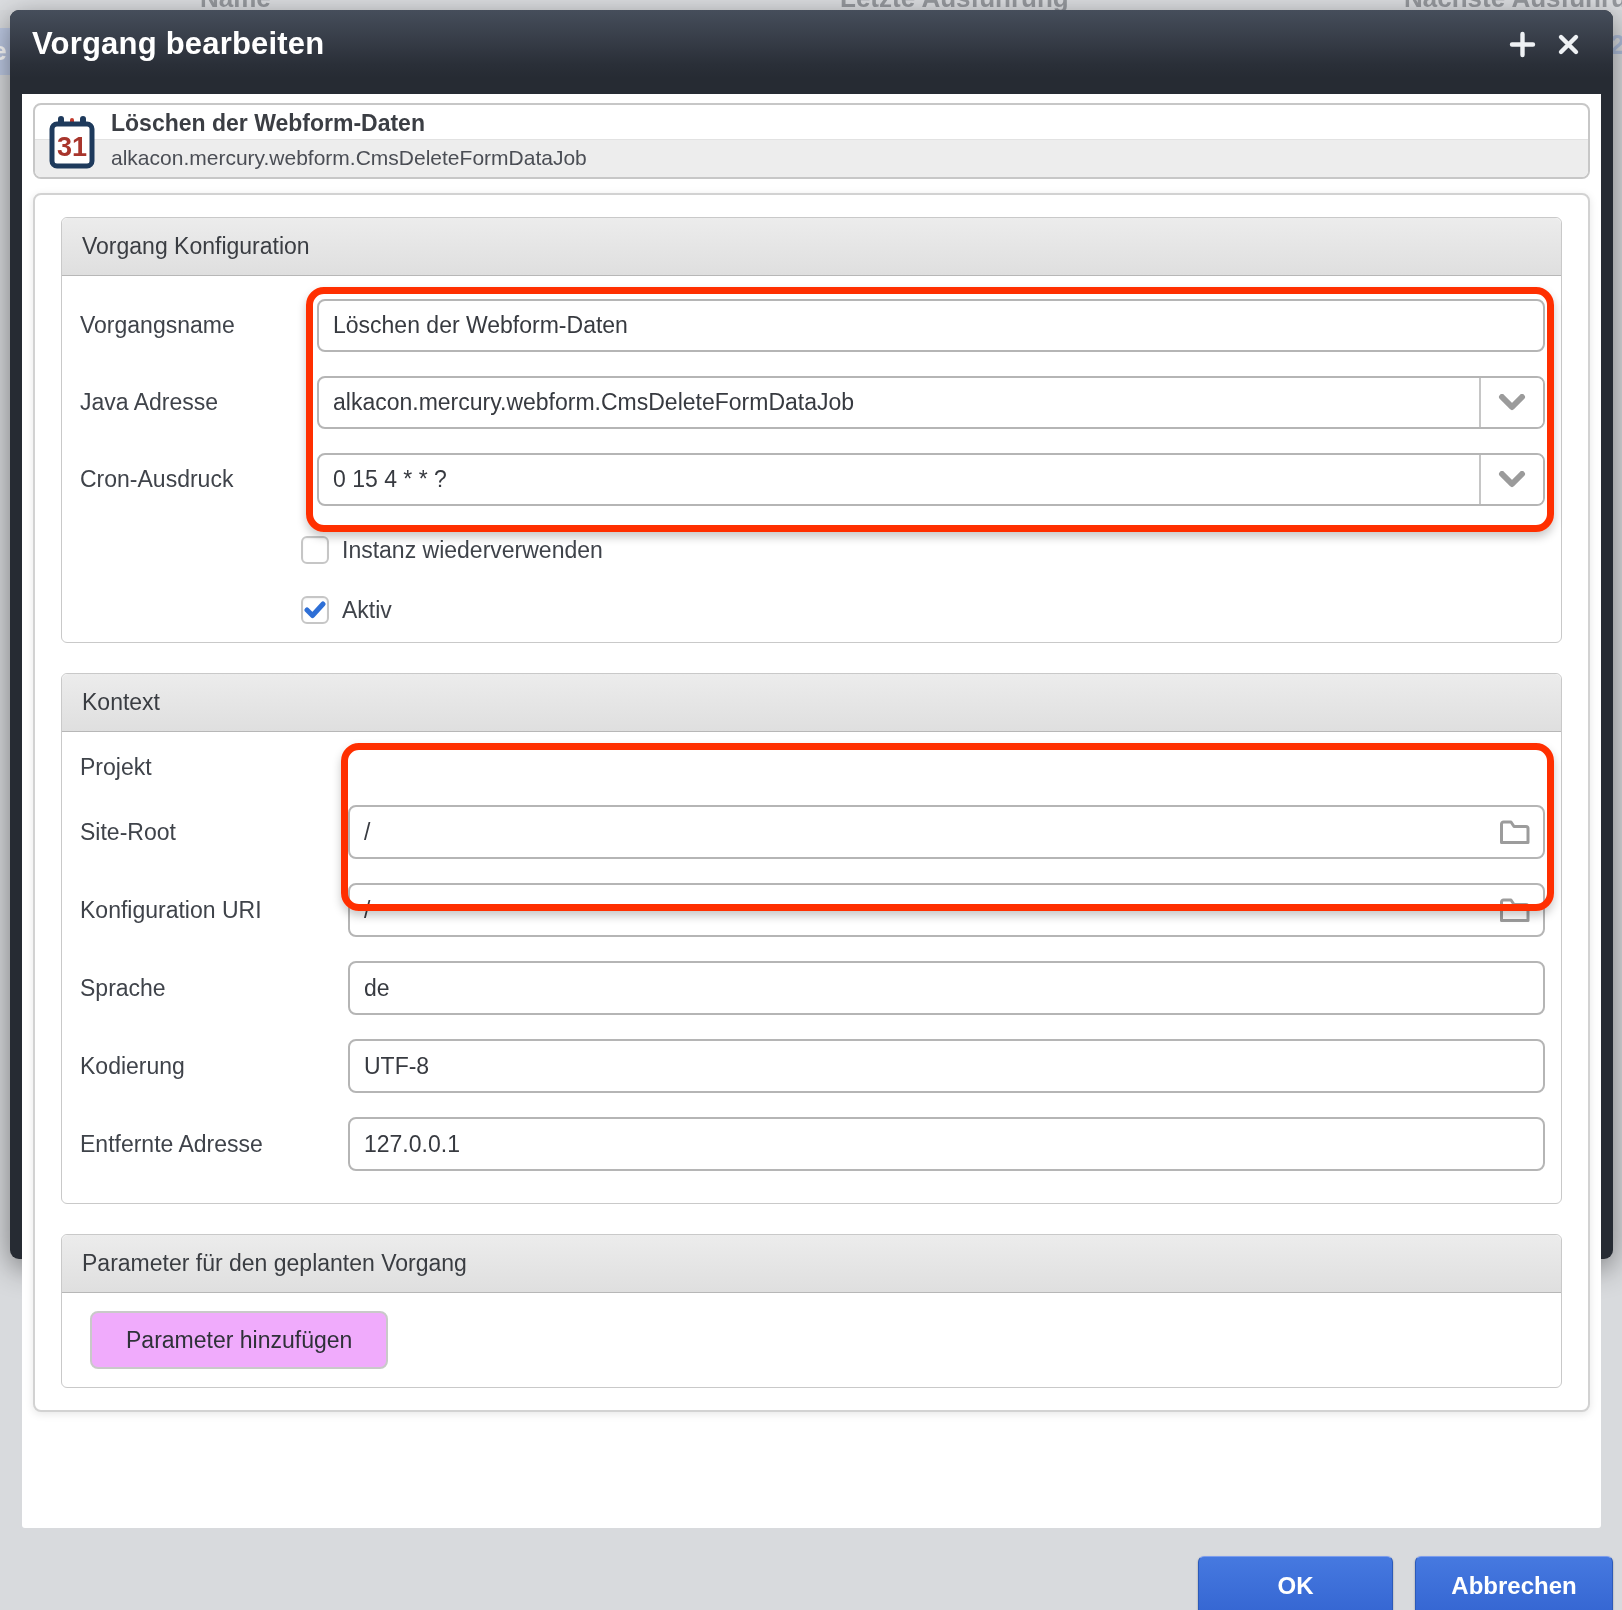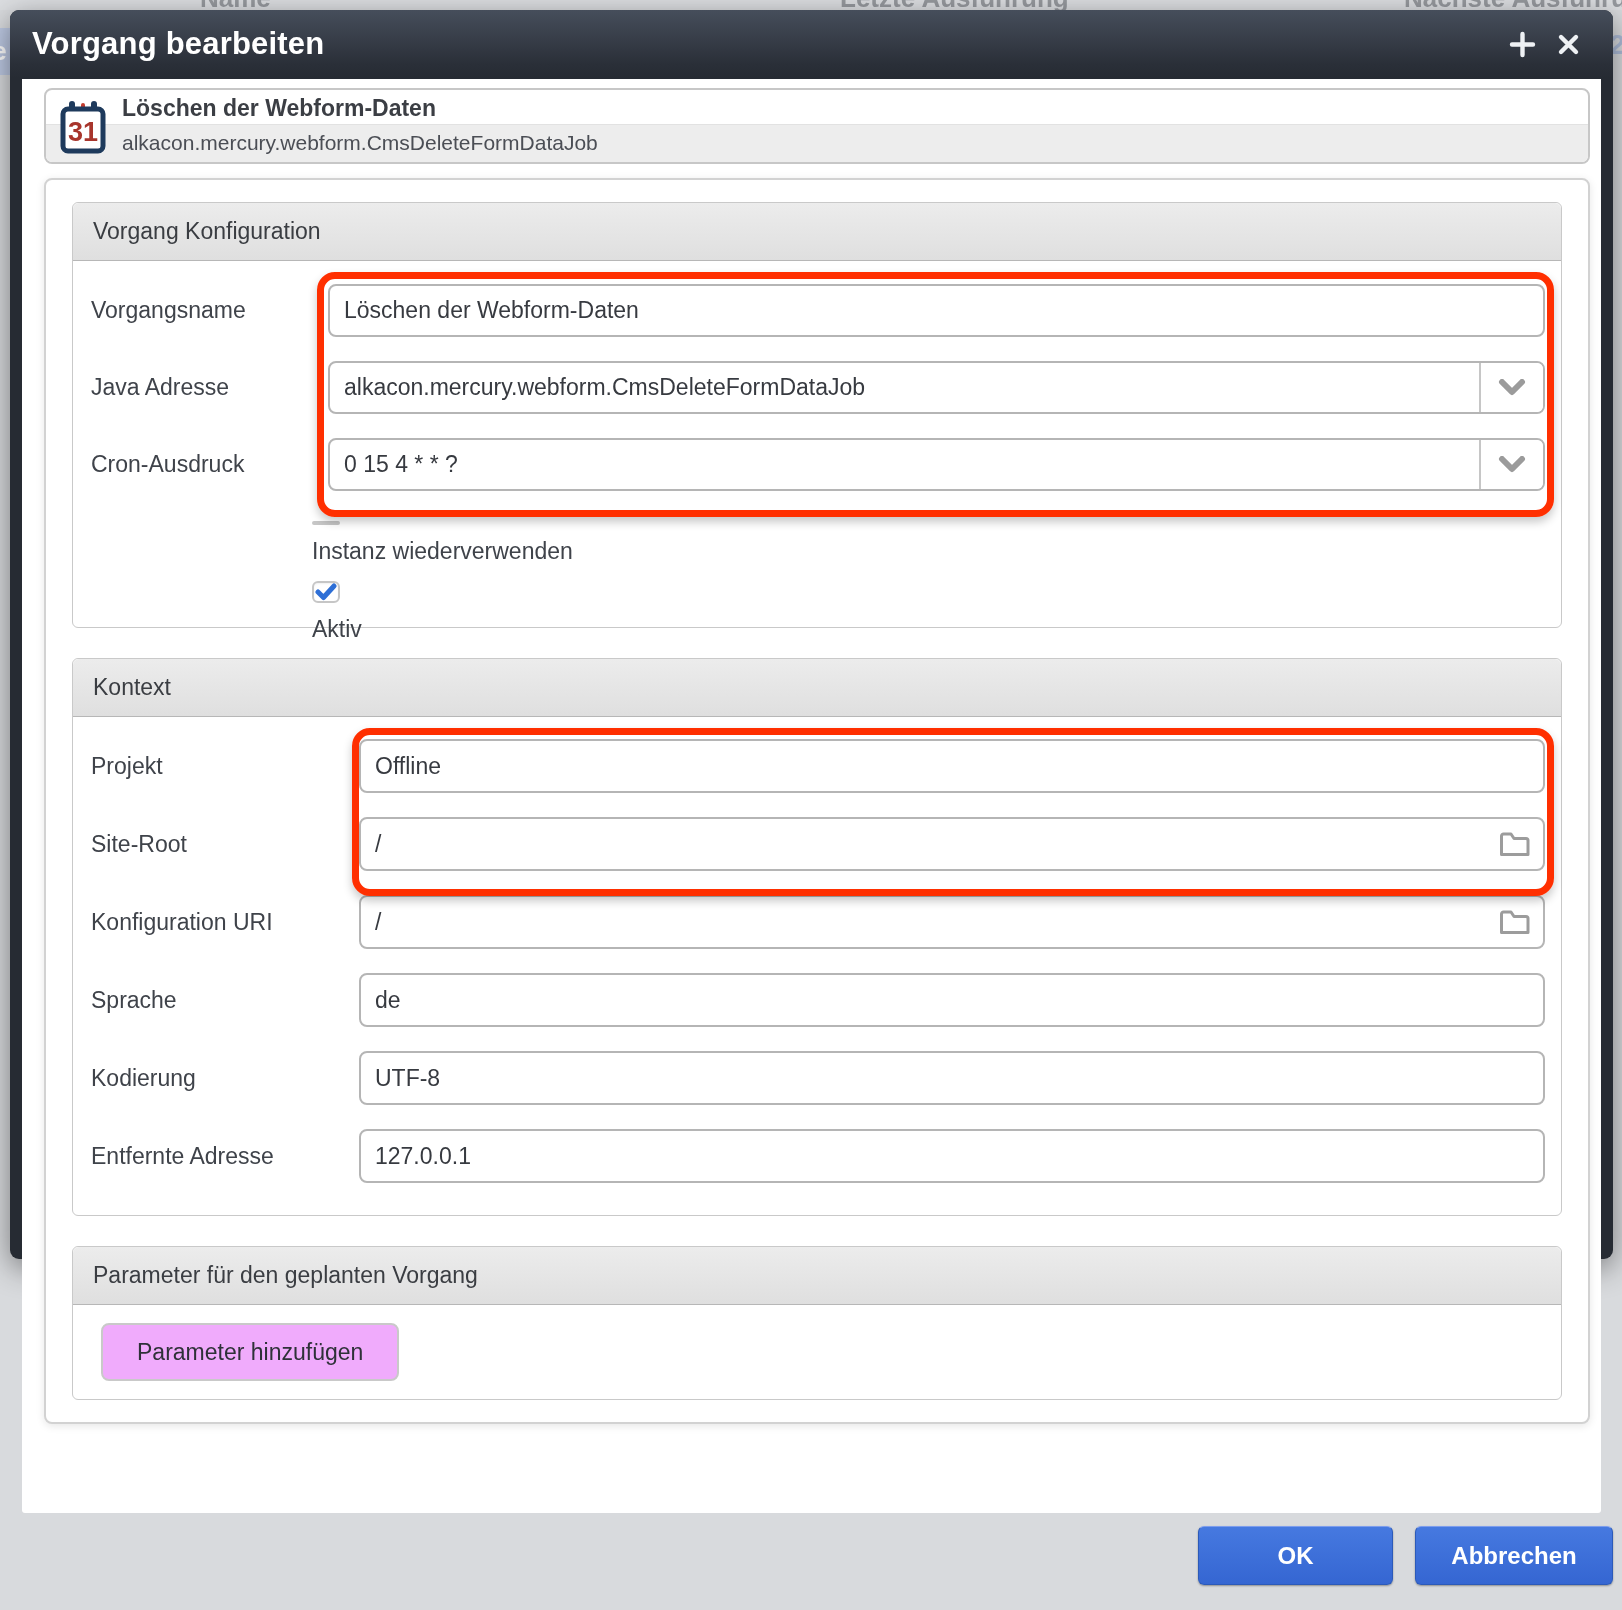--- a/index.html
+++ b/index.html
@@ -18,22 +18,22 @@
 
   
   .modal{position:absolute;left:10px;top:10px;width:1603px;height:1249px;
          background:#262b33;border-radius:9px;box-shadow:0 8px 30px rgba(0,0,0,.45);}
   .titlebar{height:68px;border-radius:9px 9px 0 0;display:flex;align-items:center;
             padding:0 22px;box-sizing:border-box;
             background:linear-gradient(#464e5b,#2a2f38 80%,#262b33);}
   .titlebar .ttl{flex:1;color:#fff;font-size:31px;font-weight:700;letter-spacing:.2px;}
   .tb-ico{width:46px;height:46px;display:flex;align-items:center;justify-content:center;cursor:pointer;}
 
-  .content{margin:1px 12px;background:#fff;height:1434px;box-sizing:border-box;
-           padding:9px 11px 0 22px;border-radius:0 0 3px 3px;}
+  .content{margin:16px 12px;background:#fff;height:1434px;box-sizing:border-box;
+           padding:9px 11px 0 11px;border-radius:0 0 3px 3px;}
 
   
   .headerbox{position:relative;height:76px;box-sizing:border-box;border:2px solid #c7c7c7;
              border-radius:8px;background:#fff;overflow:hidden;}
   .headerbox .strip{position:absolute;left:0;right:0;bottom:0;height:37px;background:#ededed;border-top:1px solid #e2e2e2;}
   .cal{position:absolute;left:14px;top:9px;}
   .hb-title{position:absolute;left:76px;top:5px;font-size:23px;font-weight:700;color:#3b3e44;}
   .hb-sub{position:absolute;left:76px;top:41px;font-size:21px;color:#4b4e55;}
 
   
@@ -58,21 +58,21 @@
              font-family:"Liberation Sans",sans-serif;background:transparent;min-width:0;}
   .combo-btn{width:62px;align-self:stretch;flex:none;border-left:2px solid #c6c6c6;
              display:flex;align-items:center;justify-content:center;cursor:pointer;background:#fff;}
   .folder-btn{width:58px;align-self:stretch;flex:none;display:flex;align-items:center;justify-content:center;cursor:pointer;}
 
   .red-frame{position:absolute;border:7px solid #ff2f00;border-radius:18px;pointer-events:none;z-index:5;
              box-shadow:0 5px 10px rgba(0,0,0,.22);}
   .rf1{left:244px;top:11px;right:7px;height:231px;}
   .rf2{left:279px;top:11px;right:7px;height:154px;}
 
-  .chkrow{display:flex;align-items:flex-start;gap:13px;margin-left:221px;height:28px;flex-direction:column;}
+  .chkrow{display:flex;align-items:flex-end;gap:13px;margin-left:221px;height:28px;}
   .chkrow + .chkrow{margin-top:32px;}
   .chkrow.first{margin-top:6px;}
   .cb{width:28px;height:28px;box-sizing:border-box;border:2px solid #c6c6c6;border-radius:6px;
       background:#fff;display:flex;align-items:center;justify-content:center;cursor:pointer;
       box-shadow:inset 0 1px 2px rgba(0,0,0,.06);}
   .cblabel{font-size:23px;color:#3f434a;}
 
   .addbtn{display:inline-flex;align-items:center;justify-content:center;height:58px;padding:0 34px;
           margin:0 0 0 28px;border:2px solid #c9c9c9;border-radius:8px;background:#f0abfc;
           font-size:23px;color:#2e3138;cursor:pointer;}
@@ -190,23 +190,20 @@
         </div>
 
         <div class="box sec2">
           <div class="box-h">Kontext</div>
           <div class="box-b w2" style="padding-top:22px;padding-bottom:8px;">
             <div class="red-frame rf2"></div>
 
 
             <div class="frow">
               <span class="flabel">Projekt</span>
-              <div class="ctl">
-                <input type="text" value="Offline" style="">
-              </div>
             </div>
 
             <div class="frow">
               <span class="flabel">Site-Root</span>
               <div class="ctl">
                 <input type="text" value="/" style="">
                 <span class="folder-btn">
                   <svg width="33" height="28" viewBox="0 0 33 28">
                     <path d="M3.5 24.5 V6 a2 2 0 0 1 2-2 h7.5 l3 4.5 h12 a2 2 0 0 1 2 2 v14 z" fill="none" stroke="#9c9c9c" stroke-width="3" stroke-linejoin="round"></path>
                   </svg>

